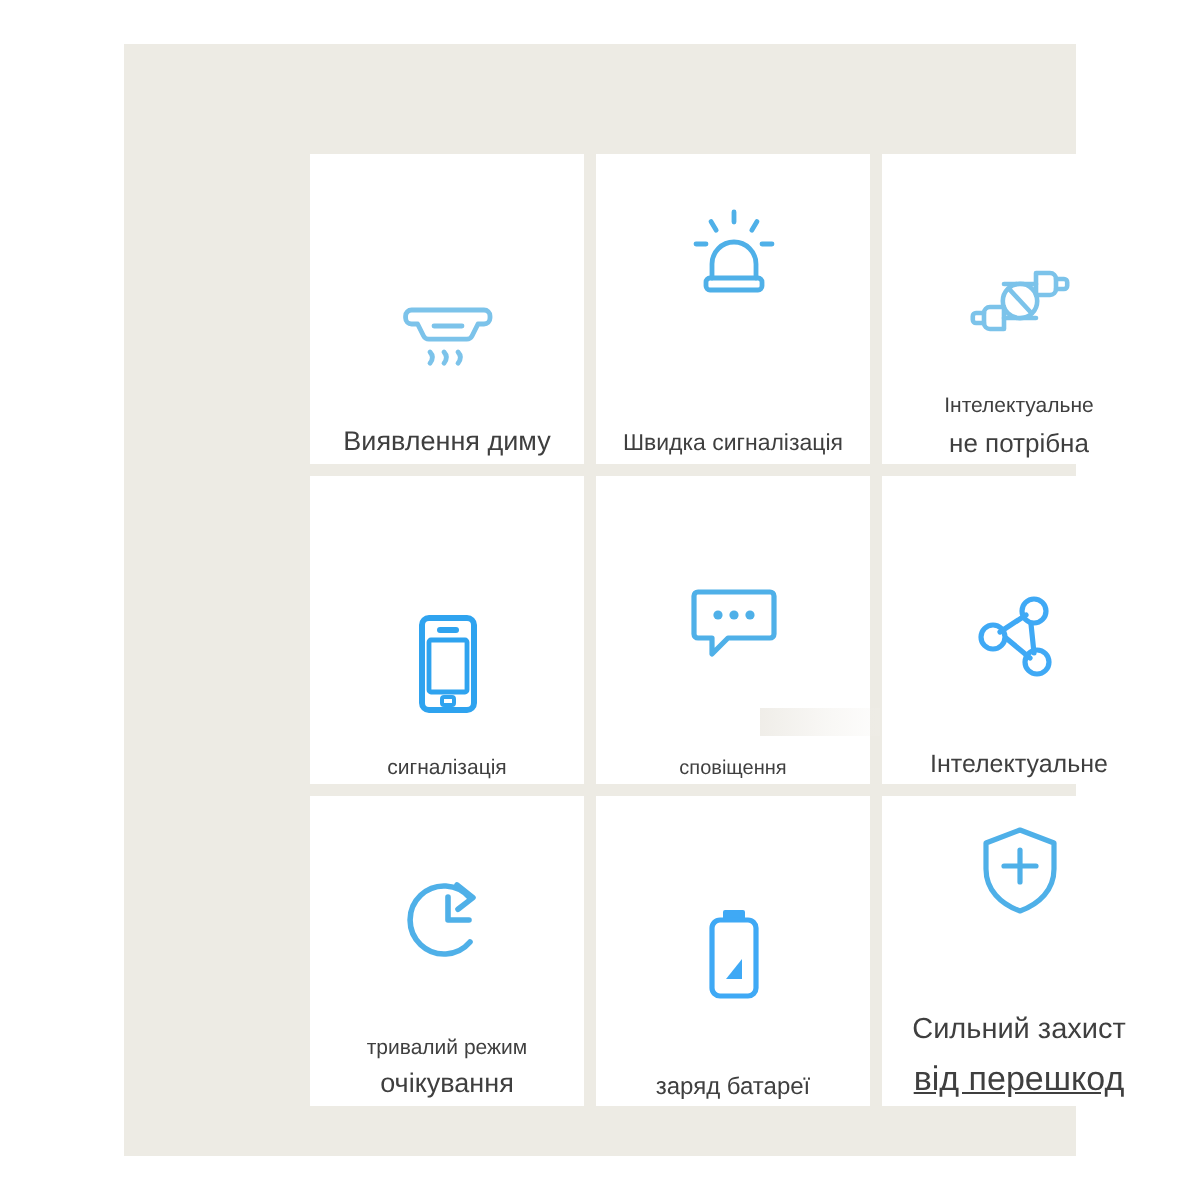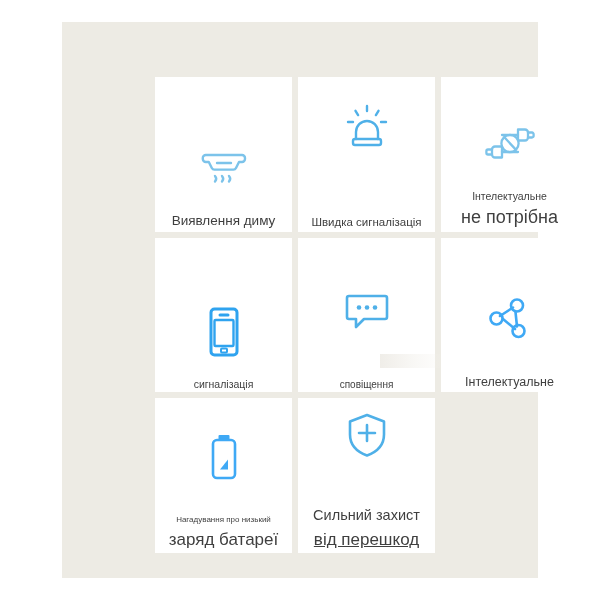--- a/index.html
+++ b/index.html
@@ -72,30 +72,30 @@
   }
   .caption-line {
     display: block;
     white-space: nowrap;
   }
 
   
   .cap-smoke   .caption-line.l1 { font-size: 13.5px; }
   .cap-siren   .caption-line.l1 { font-size: 11.5px; margin-top: 44px; }
   .cap-wiring  .caption-line.l1 { font-size: 10.5px; }
-  .cap-wiring  .caption-line.l2 { font-size: 18px; }
+  .cap-wiring  .caption-line.l2 { font-size: 13px; }
   .cap-phone   .caption-line.l1 { font-size: 10.5px; }
   .cap-phone   .caption-line.l2 { font-size: 11.5px; }
   .cap-notify  .caption-line.l1 { font-size: 10px; }
   .cap-smart   .caption-line.l1 { font-size: 12.5px; }
   .cap-smart   .caption-line.l2 { font-size: 11px; }
   .cap-standby .caption-line.l1 { font-size: 10.5px; }
   .cap-standby .caption-line.l2 { font-size: 13.5px; }
   .cap-battery .caption-line.l1 { font-size: 8px; }
-  .cap-battery .caption-line.l2 { font-size: 17px; }
+  .cap-battery .caption-line.l2 { font-size: 12px; }
   .cap-shield  .caption-line.l1 { font-size: 14.5px; margin-top: 17px; }
   .cap-shield  .caption-line.l2 { font-size: 17px; text-decoration: underline; }
 
   .cap-notify  { margin-top: 40px; }
   .cap-smart   { margin-top: 28px; }
   .cap-phone   { }
   .cap-shield  { margin-top: 26px; }
   .cap-battery { margin-top: 30px; }
   .cap-standby { margin-top: 30px; }
 
@@ -203,31 +203,43 @@
           <circle cx="30" cy="9.5" r="6"></circle>
           <circle cx="9.5" cy="22.5" r="6"></circle>
           <circle cx="31.5" cy="35" r="6"></circle>
         </svg>
       </span>
       <span class="card-caption cap-smart">
         <span class="caption-line l1">Інтелектуальне</span>
       </span>
     </div>
 
+    <div class="feature-card">
+      <span class="card-icon">
+        <svg width="46" height="46" viewBox="0 0 46 46" fill="none" stroke="#4fb0e8" stroke-width="2.8" stroke-linecap="round" stroke-linejoin="round">
+          <path d="M34 12 A17 17 0 1 0 34 34"></path>
+          <path d="M27.5 5.5 L35.5 11.8 L28 17.6"></path>
+          <path d="M23 11.5 V23 H33.5"></path>
+        </svg>
+      </span>
+      <span class="card-caption cap-standby">
+        <span class="caption-line l1">тривалий режим</span>
+        <span class="caption-line l2">очікування</span>
+      </span>
+    </div>
 
     <div class="feature-card">
       <span class="card-icon">
         <svg width="30" height="50" viewBox="0 0 30 50" fill="none" stroke="#3fa9f5" stroke-width="2.6" stroke-linecap="round" stroke-linejoin="round">
           <path d="M10.5 3 h9 v4 h-9 z" fill="#3fa9f5" stroke-width="2"></path>
           <rect x="4" y="7" width="22" height="38" rx="4"></rect>
           <path d="M11 36.5 h8 v-10 z" fill="#3fa9f5" stroke="none"></path>
         </svg>
       </span>
       <span class="card-caption cap-battery">
-        <span class="caption-line l1">Нагадування про низький</span>
         <span class="caption-line l2">заряд батареї</span>
       </span>
     </div>
 
     <div class="feature-card">
       <span class="card-icon">
         <svg width="42" height="48" viewBox="0 0 42 48" fill="none" stroke="#4fb0e8" stroke-width="2.6" stroke-linecap="round" stroke-linejoin="round">
           <path d="M21 4 L38 10.5 v13 c0 10.5 -7.4 17.5 -17 21 c-9.6 -3.5 -17 -10.5 -17 -21 v-13 z"></path>
           <path d="M21 14 v16 M13 22 h16"></path>
         </svg>

